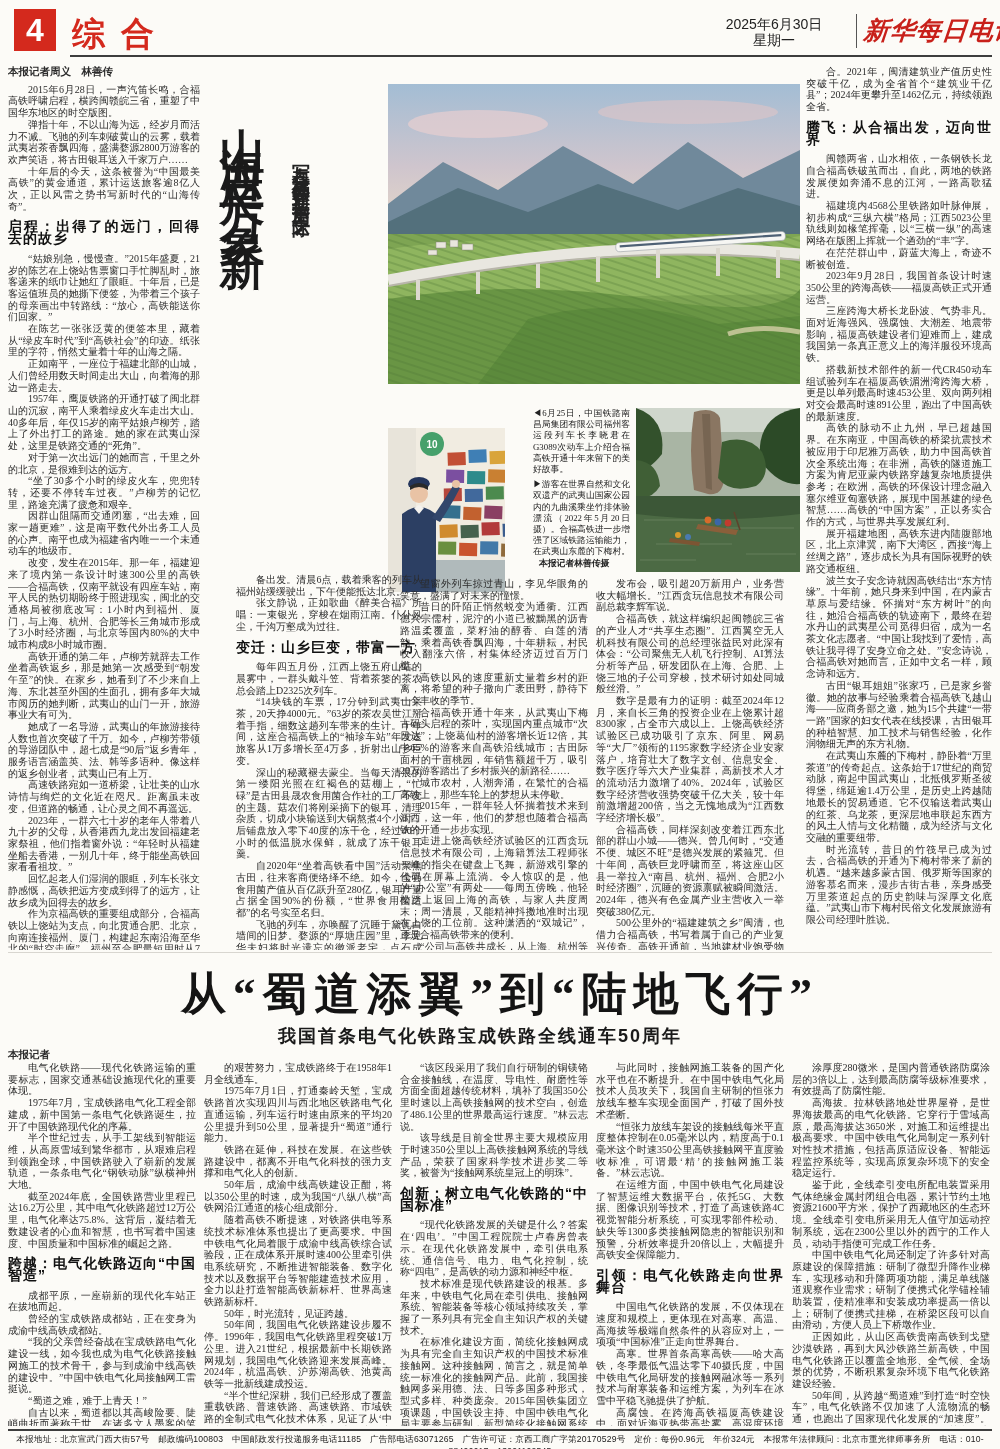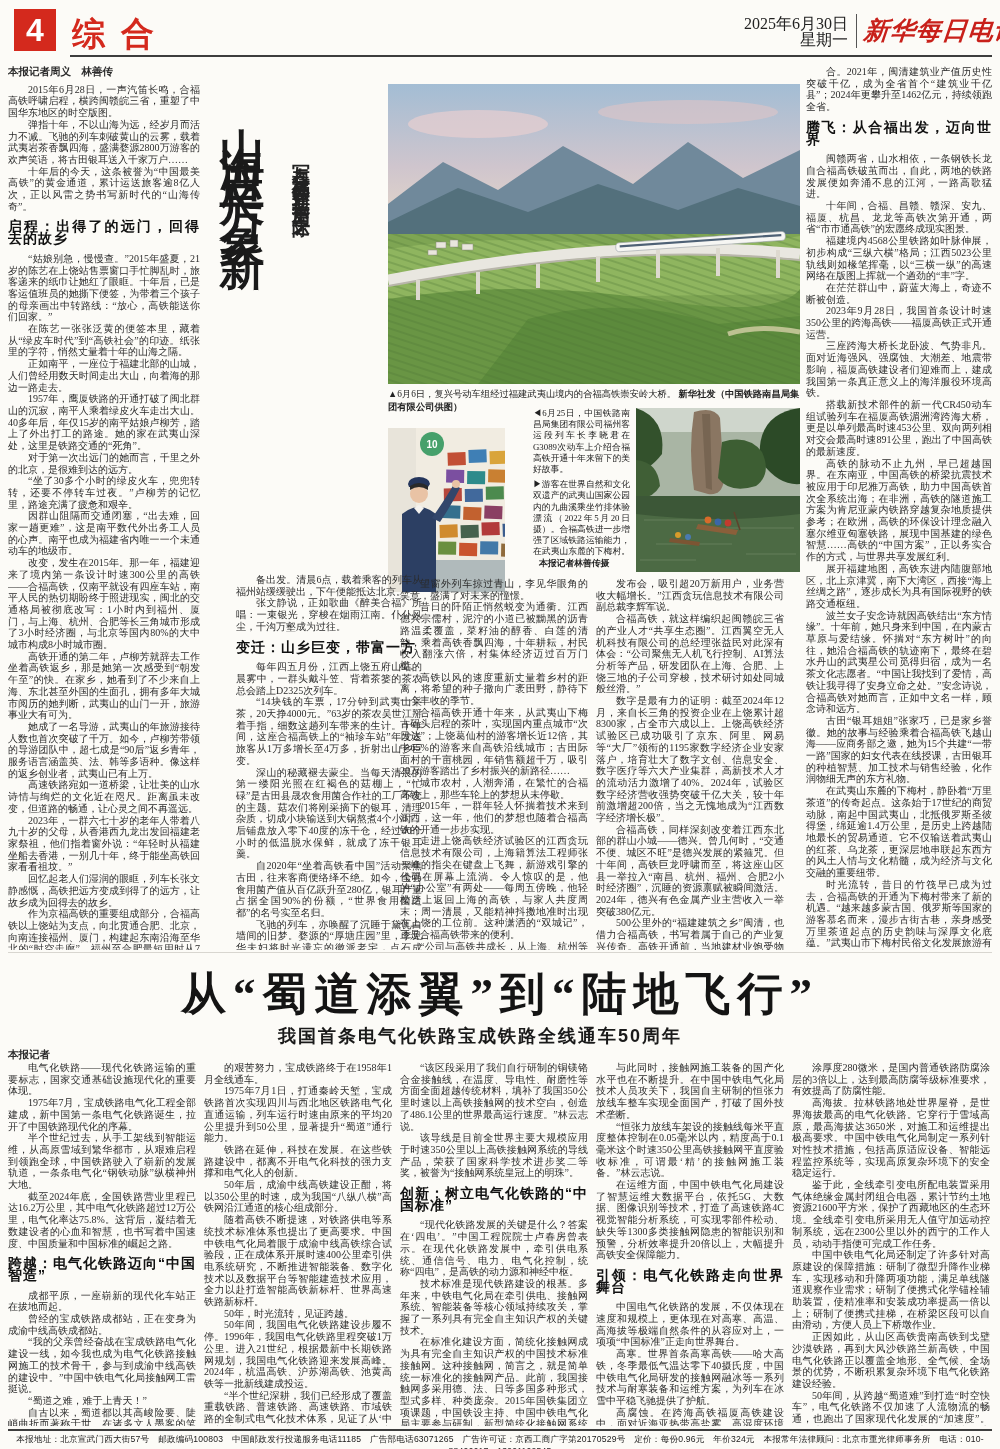--- a/index.html
+++ b/index.html
@@ -5,22 +5,22 @@
   html,body{margin:0;padding:0;background:#e8e8e4;}
   .page{position:relative;width:1000px;height:1449px;margin:0 auto;background:#fcfbf7;
         font-family:"Liberation Serif",serif;color:#2b2b2b;overflow:hidden;}
   
   .pgnum{position:absolute;left:14px;top:9px;width:42px;height:42px;background:#d4291d;
          color:#fff;font-family:"Liberation Sans",sans-serif;font-weight:bold;font-size:32px;
          display:flex;align-items:center;justify-content:center;}
   .section{position:absolute;left:72px;top:12px;color:#d4291d;font-size:33px;font-weight:bold;
            letter-spacing:16px;font-family:"Liberation Serif",serif;}
   .hrule{position:absolute;left:70px;top:55px;width:922px;height:2px;background:#3d3d3d;}
-  .dateblk{position:absolute;left:700px;top:16px;width:148px;text-align:right;
-           font-size:16px;line-height:16px;color:#222;font-family:Liberation Serif, serif;}
+  .dateblk{position:absolute;left:700px;top:16px;width:148px;text-align:center;
+           font-size:14px;line-height:16px;color:#222;font-family:Liberation Sans, sans-serif;}
   .hvline{position:absolute;left:856px;top:14px;width:1px;height:34px;background:#555;}
   .masthead{position:absolute;left:864px;top:14px;width:130px;color:#c8201a;font-weight:900;
             font-size:25px;font-style:italic;letter-spacing:1px;transform:skewX(-5deg);
             font-family:"Liberation Serif",serif;white-space:nowrap;}
   
   .tcol{position:absolute;overflow:hidden;font-size:10px;line-height:11.7px;text-align:justify;}
   .tcol p{margin:0;text-indent:2em;}
   .byline{font-weight:bold;text-indent:0 !important;font-size:10.5px;margin-bottom:6px !important;}
   .tcol h3{font-family:"Liberation Sans",sans-serif;font-size:14px;font-weight:bold;color:#111;
            margin:9px 0 8px 0;letter-spacing:1px;}
@@ -113,24 +113,20 @@
         <line x1="390" y1="166" x2="390" y2="194"></line>
       </g>
 
       <g transform="rotate(-4 300 164)">
         <rect x="228" y="154" width="170" height="9" rx="4" fill="#f6f6f3" stroke="#9aa0a6" stroke-width="0.6"></rect>
         <rect x="232" y="156.5" width="162" height="2.2" fill="#4e6175"></rect>
       </g>
       <path d="M340,250 Q370,240 412,248" stroke="#d6cfa8" stroke-width="5" fill="none" opacity="0.8"></path>
     </svg>
   </div>
-  <div class="cap-main">
-    <span>▲6月6日，复兴号动车组经过福建武夷山境内的合福高铁崇安岭大桥。</span>
-    <b>新华社发（中国铁路南昌局集团有限公司供图）</b>
-  </div>
 
   <div class="photo" style="left:388px;top:428px;width:117px;height:164px;">
     <svg width="139" height="164" viewBox="0 0 139 164">
       <rect width="139" height="164" fill="#e8e4da"></rect>
       <rect x="28" y="0" width="111" height="164" fill="#f1ece1"></rect>
       <circle cx="44" cy="16" r="12" fill="#46a06b"></circle>
       <text x="44" y="20" font-size="10" fill="#fff" text-anchor="middle" font-family="Liberation Sans,sans-serif" font-weight="bold">10</text>
 
       <g>
         <g transform="rotate(-2 80 40)">
@@ -287,21 +283,20 @@
       </div>
   </div>
 
   <div class="tcol" style="left:806px;top:66px;width:186px;height:884px;">
     <div>
         <p>合。2021年，闽清建筑业产值历史性突破千亿，成为全省首个“建筑业千亿县”；2024年更攀升至1462亿元，持续领跑全省。</p>
       </div>
     <h3>腾飞：从合福出发，迈向世界</h3>
     <div>
         <p>闽赣两省，山水相依，一条钢铁长龙自合福高铁破茧而出，自此，两地的铁路发展便如奔涌不息的江河，一路高歌猛进。</p>
-        <p>十年间，合福、昌赣、赣深、安九、福厦、杭昌、龙龙等高铁次第开通，两省“市市通高铁”的宏愿终成现实图景。</p>
         <p>福建境内4568公里铁路如叶脉伸展，初步构成“三纵六横”格局；江西5023公里轨线则如椽笔挥毫，以“三横一纵”的高速网络在版图上挥就一个遒劲的“丰”字。</p>
         <p>在茫茫群山中，蔚蓝大海上，奇迹不断被创造。</p>
         <p>2023年9月28日，我国首条设计时速350公里的跨海高铁——福厦高铁正式开通运营。</p>
         <p>三座跨海大桥长龙卧波、气势非凡。面对近海强风、强腐蚀、大潮差、地震带影响，福厦高铁建设者们迎难而上，建成我国第一条真正意义上的海洋服役环境高铁。</p>
         <p>搭载新技术部件的新一代CR450动车组试验列车在福厦高铁湄洲湾跨海大桥，更是以单列最高时速453公里、双向两列相对交会最高时速891公里，跑出了中国高铁的最新速度。</p>
         <p>高铁的脉动不止九州，早已超越国界。在东南亚，中国高铁的桥梁抗震技术被应用于印尼雅万高铁，助力中国高铁首次全系统出海；在非洲，高铁的隧道施工方案为肯尼亚蒙内铁路穿越复杂地质提供参考；在欧洲，高铁的环保设计理念融入塞尔维亚匈塞铁路，展现中国基建的绿色智慧……高铁的“中国方案”，正以务实合作的方式，与世界共享发展红利。</p>
         <p>展开福建地图，高铁东进内陆腹部地区，北上京津冀，南下大湾区，西接“海上丝绸之路”，逐步成长为具有国际视野的铁路交通枢纽。</p>
         <p>波兰女子安念诗就因高铁结出“东方情缘”。十年前，她只身来到中国，在内蒙古草原与爱结缘。怀揣对“东方树叶”的向往，她沿合福高铁的轨迹南下，最终在碧水丹山的武夷星公司觅得归宿，成为一名茶文化志愿者。“中国让我找到了爱情，高铁让我寻得了安身立命之处。”安念诗说，合福高铁对她而言，正如中文名一样，顾念诗和远方。</p>
         <p>古田“银耳姐姐”张家巧，已是家乡誉徽。她的故事与经验乘着合福高铁飞越山海——应商务部之邀，她为15个共建“一带一路”国家的妇女代表在线授课，古田银耳的种植智慧、加工技术与销售经验，化作润物细无声的东方礼物。</p>
         <p>在武夷山东麓的下梅村，静卧着“万里茶道”的传奇起点。这条始于17世纪的商贸动脉，南起中国武夷山，北抵俄罗斯圣彼得堡，绵延逾1.4万公里，是历史上跨越陆地最长的贸易通道。它不仅输送着武夷山的红茶、乌龙茶，更深层地串联起东西方的风土人情与文化精髓，成为经济与文化交融的重要纽带。</p>

